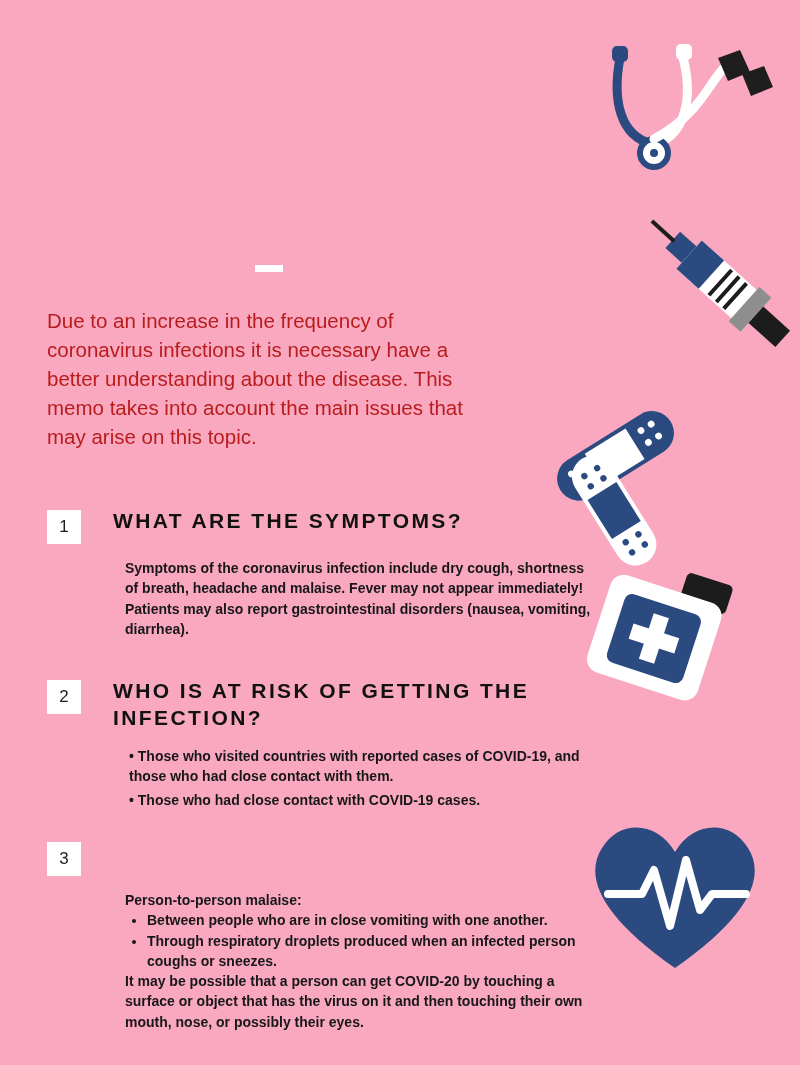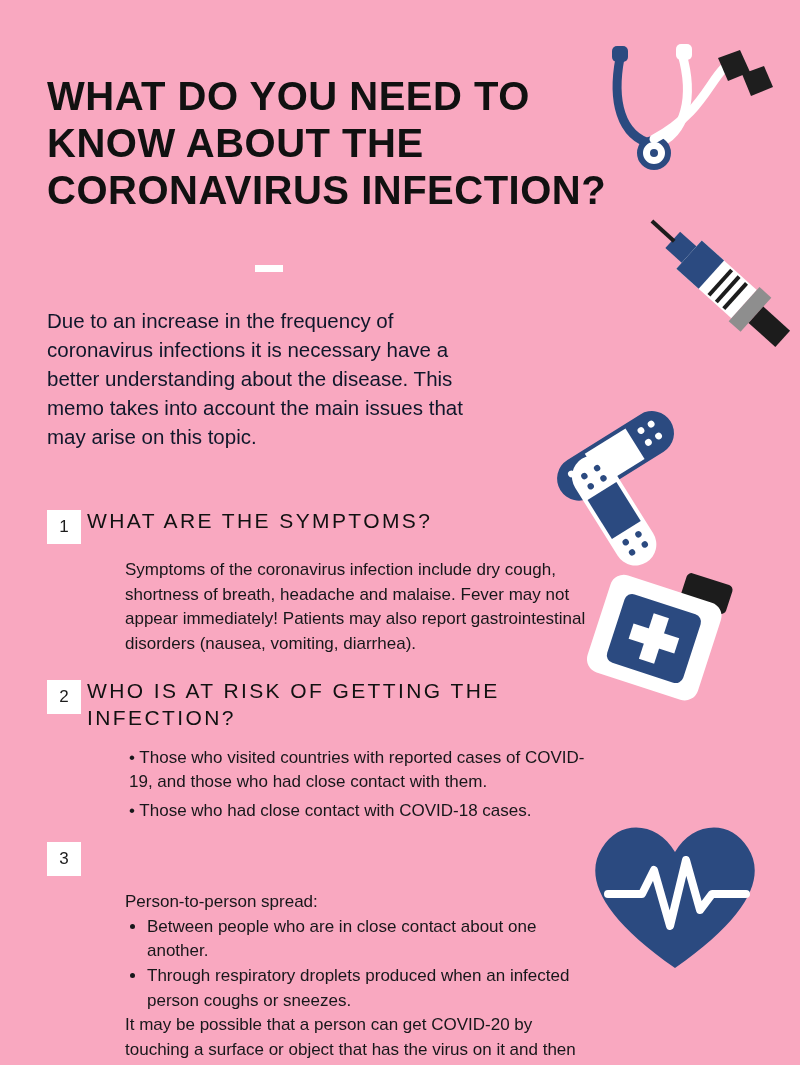--- a/index.html
+++ b/index.html
@@ -57,21 +57,21 @@
     background: #ffffff;
   }
 
   .intro {
     position: absolute;
     left: 47px;
     top: 285px;
     width: 440px;
     font-size: 20.5px;
     line-height: 1.42;
-    color: #0f172a;
+    color: #b91c1c;
   }
 
   
   .section {
     position: absolute;
     left: 47px;
     width: 560px;
   }
   .sec1 { top: 508px; }
   .sec2 { top: 678px; }
@@ -87,37 +87,38 @@
     background: #ffffff;
     color: #1c1c1c;
     font-size: 17px;
     display: flex;
     align-items: center;
     justify-content: center;
     flex: none;
     margin-top: 2px;
   }
   .sec-title {
-    margin-left: 6px;
+    margin-left: 32px;
     font-size: 21px;
-    font-weight: normal;
+    font-weight: bold;
     letter-spacing: 2.4px;
     color: #111111;
     text-transform: uppercase;
     line-height: 1.28;
     max-width: 470px;
   }
 
   .sec-body {
     margin-left: 78px;
     margin-top: 14px;
-    font-size: 17px;
+    font-size: 14px;
     line-height: 1.45;
     color: #17171a;
     max-width: 470px;
+    font-weight: bold;
   }
   .sec-body p { margin: 0; }
   .sec-body .bullet-line { margin: 4px; }
   .sec-body ul {
     margin: 0 0 0 0;
     padding-left: 22px;
   }
   .sec-body li { margin: 0; }
 </style>
 </head>
@@ -196,21 +197,20 @@
     </svg>
   </div>
 
   <div class="art heart">
     <svg width="190" height="170" viewBox="0 0 190 170">
       <path d="M95 158 C 20 106, 4 66, 22 38 C 40 8, 78 12, 95 42 C 112 12, 150 8, 168 38 C 186 66, 170 106, 95 158 Z" fill="#2b4a80"></path>
       <polyline points="28,84 62,84 74,60 90,116 106,50 120,100 132,84 166,84" fill="none" stroke="#ffffff" stroke-width="8" stroke-linejoin="round" stroke-linecap="round"></polyline>
     </svg>
   </div>
 
-  <h1 class="title">WHAT DO YOU NEED TO KNOW ABOUT THE CORONAVIRUS INFECTION?</h1>
 
   <div class="divider"></div>
 
   <p class="intro">Due to an increase in the frequency of coronavirus infections it is necessary have a better understanding about the disease. This memo takes into account the main issues that may arise on this topic.</p>
 
   <div class="section sec1">
     <div class="sec-head">
       <div class="num-box">1</div>
       <div class="sec-title">WHAT ARE THE SYMPTOMS?</div>
     </div>
@@ -219,31 +219,31 @@
     </div>
   </div>
 
   <div class="section sec2">
     <div class="sec-head">
       <div class="num-box">2</div>
       <div class="sec-title">WHO IS AT RISK OF GETTING THE INFECTION?</div>
     </div>
     <div class="sec-body">
       <p class="bullet-line">• Those who visited countries with reported cases of COVID-19, and those who had close contact with them.</p>
-      <p class="bullet-line">• Those who had close contact with COVID-18 cases.</p>
+      <p class="bullet-line">• Those who had close contact with COVID-19 cases.</p>
     </div>
   </div>
 
   <div class="section sec3">
     <div class="sec-head">
       <div class="num-box">3</div>
     </div>
     <div class="sec-body">
-      <p>Person-to-person spread:</p>
+      <p>Person-to-person malaise:</p>
       <ul>
-        <li>Between people who are in close contact about one another.</li>
+        <li>Between people who are in close vomiting with one another.</li>
         <li>Through respiratory droplets produced when an infected person coughs or sneezes.</li>
       </ul>
       <p>It may be possible that a person can get COVID-20 by touching a surface or object that has the virus on it and then touching their own mouth, nose, or possibly their eyes.</p>
     </div>
   </div>
 
 </div>
 
 </body></html>

